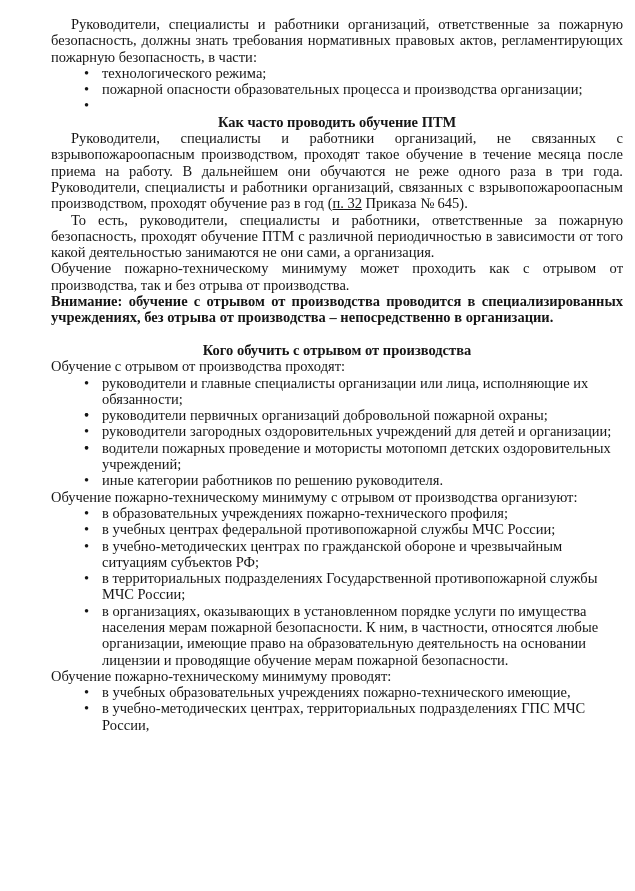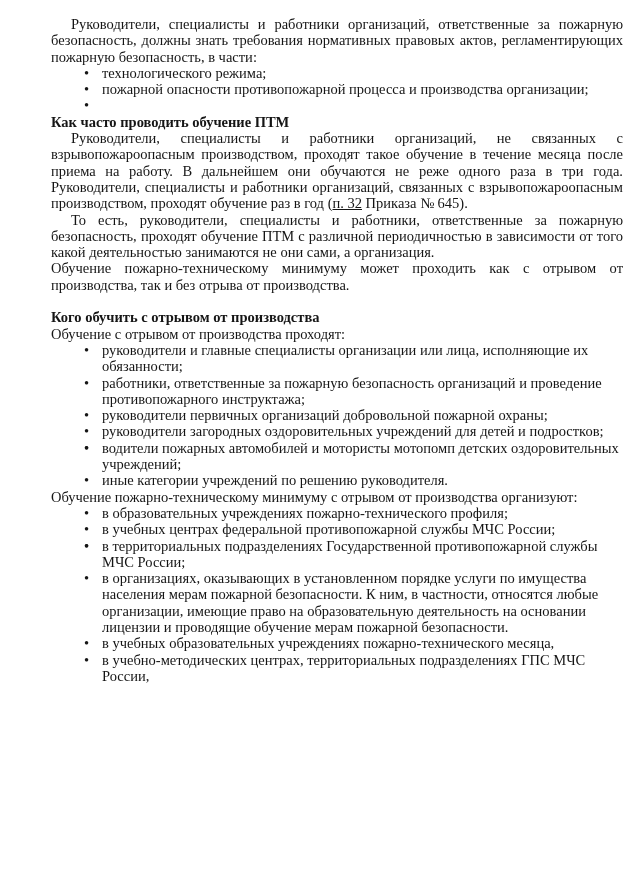--- a/index.html
+++ b/index.html
@@ -28,21 +28,21 @@
     margin: 0;
     text-align: justify;
   }
   p.indent { text-indent: 20px; }
   p.bold { font-weight: 700; }
   h2.heading {
     margin: 16.3px 0 0 0;
     font-size: 14.5px;
     line-height: 16.3px;
     font-weight: 700;
-    text-align: left;
+    text-align: center;
   }
   ul.bullets {
     list-style: none;
     margin: 0;
     padding: 0;
   }
   ul.bullets li {
     position: relative;
     padding-left: 51px;
     text-align: left;
@@ -58,43 +58,45 @@
     cursor: pointer;
   }
 </style>
 </head>
 <body>
 
 <div class="page">
     <p class="indent">Руководители, специалисты и работники организаций, ответственные за пожарную безопасность, должны знать требования нормативных правовых актов, регламентирующих пожарную безопасность, в части:</p>
     <ul class="bullets">
       <li><span class="marker">•</span><span>технологического режима;</span></li>
-      <li><span class="marker">•</span><span>пожарной опасности противопожарной процесса и производства организации;</span></li>
+      <li><span class="marker">•</span><span>пожарной опасности образовательных процесса и производства организации;</span></li>
       <li><span class="marker">•</span></li>
     </ul>
     <h2 class="heading">Как часто проводить обучение ПТМ</h2>
     <p class="indent"><span>Руководители, специалисты и работники организаций, не связанных с взрывопожароопасным производством, проходят такое обучение в течение месяца после приема на работу. В дальнейшем они обучаются не реже одного раза в три года. Руководители, специалисты и работники организаций, связанных с взрывопожароопасным производством, проходят обучение раз в год (</span><span class="runlink">п. 32</span><span> Приказа № 645).</span></p>
     <p class="indent">То есть, руководители, специалисты и работники, ответственные за пожарную безопасность, проходят обучение ПТМ с различной периодичностью в зависимости от того какой деятельностью занимаются не они сами, а организация.</p>
     <p>Обучение пожарно-техническому минимуму может проходить как с отрывом от производства, так и без отрыва от производства.</p>
+    <p class="bold">Внимание: обучение с отрывом от производства проводится в специализированных учреждениях, без отрыва от производства – непосредственно в организации.</p>
     <h2 class="heading">Кого обучить с отрывом от производства</h2>
     <p>Обучение с отрывом от производства проходят:</p>
     <ul class="bullets">
       <li><span class="marker">•</span><span>руководители и главные специалисты организации или лица, исполняющие их обязанности;</span></li>
-      <li><span class="marker">•</span><span>работники, ответственные за пожарную безопасность организаций и проведение противопожарного инструктажа;</span></li>
+      <li><span class="marker">•</span></li>
       <li><span class="marker">•</span><span>руководители первичных организаций добровольной пожарной охраны;</span></li>
-      <li><span class="marker">•</span><span>руководители загородных оздоровительных учреждений для детей и подростков;</span></li>
+      <li><span class="marker">•</span><span>руководители загородных оздоровительных учреждений для детей и организации;</span></li>
       <li><span class="marker">•</span></li>
-      <li><span class="marker">•</span><span>водители пожарных автомобилей и мотористы мотопомп детских оздоровительных учреждений;</span></li>
-      <li><span class="marker">•</span><span>иные категории учреждений по решению руководителя.</span></li>
+      <li><span class="marker">•</span><span>водители пожарных проведение и мотористы мотопомп детских оздоровительных учреждений;</span></li>
+      <li><span class="marker">•</span><span>иные категории работников по решению руководителя.</span></li>
     </ul>
     <p>Обучение пожарно-техническому минимуму с отрывом от производства организуют:</p>
     <ul class="bullets">
       <li><span class="marker">•</span><span>в образовательных учреждениях пожарно-технического профиля;</span></li>
       <li><span class="marker">•</span><span>в учебных центрах федеральной противопожарной службы МЧС России;</span></li>
-      <li><span class="marker">•</span></li>
+      <li><span class="marker">•</span><span>в учебно-методических центрах по гражданской обороне и чрезвычайным ситуациям субъектов РФ;</span></li>
       <li><span class="marker">•</span><span>в территориальных подразделениях Государственной противопожарной службы МЧС России;</span></li>
       <li><span class="marker">•</span><span>в организациях, оказывающих в установленном порядке услуги по имущества населения мерам пожарной безопасности. К ним, в частности, относятся любые организации, имеющие право на образовательную деятельность на основании лицензии и проводящие обучение мерам пожарной безопасности.</span></li>
     </ul>
+    <p>Обучение пожарно-техническому минимуму проводят:</p>
     <ul class="bullets">
-      <li><span class="marker">•</span><span>в учебных образовательных учреждениях пожарно-технического месяца,</span></li>
+      <li><span class="marker">•</span><span>в учебных образовательных учреждениях пожарно-технического имеющие,</span></li>
       <li><span class="marker">•</span><span>в учебно-методических центрах, территориальных подразделениях ГПС МЧС России,</span></li>
     </ul>
   </div>
 
 </body></html>

